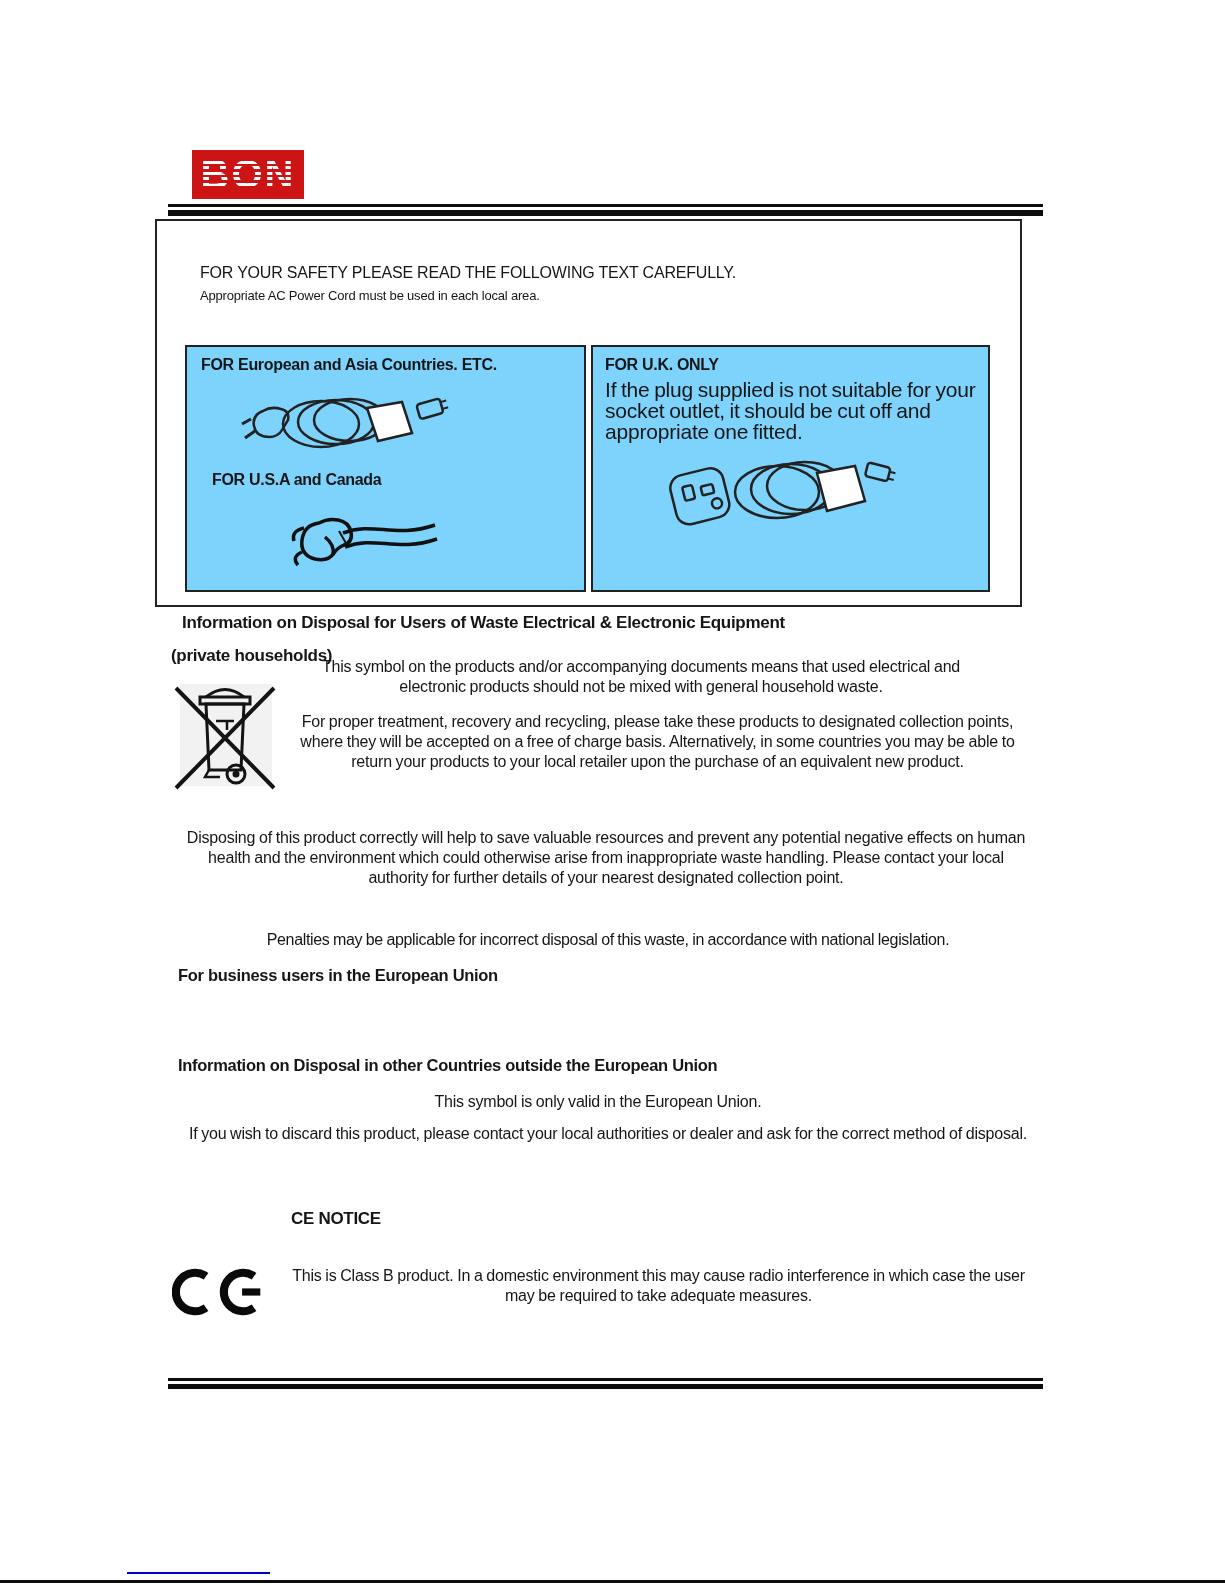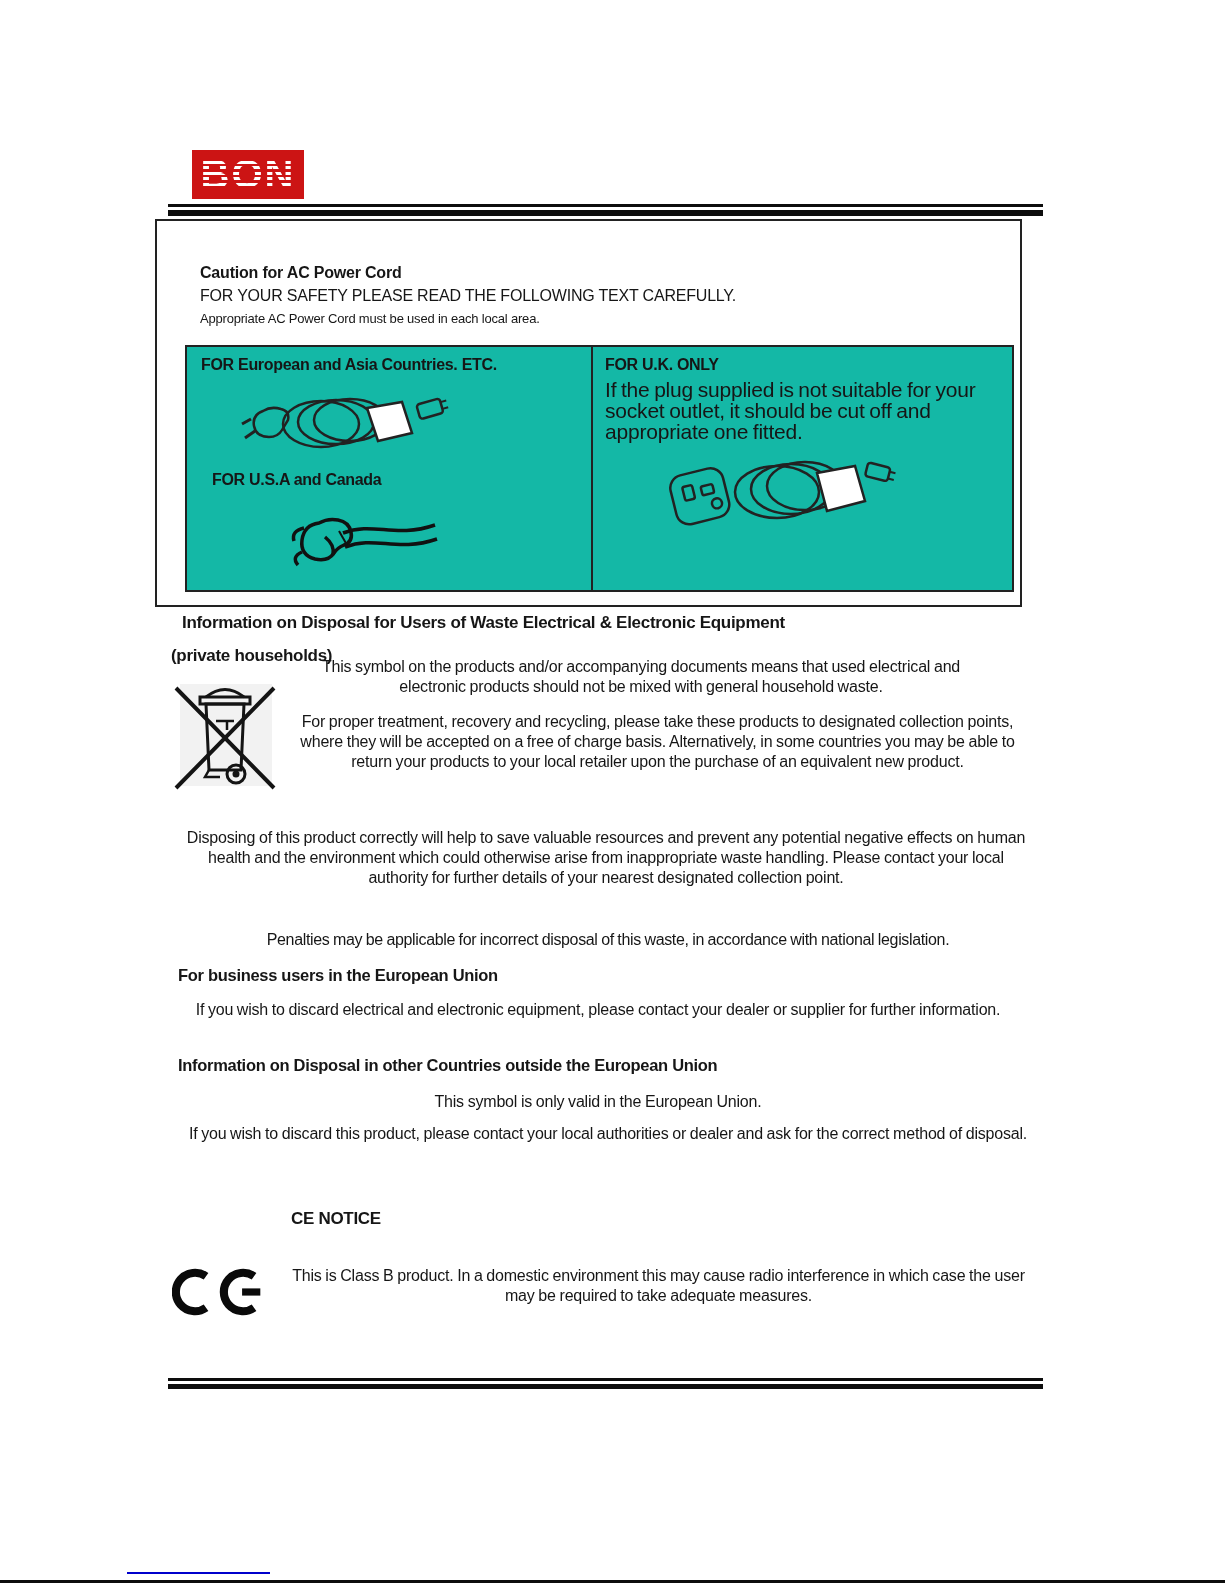--- a/index.html
+++ b/index.html
@@ -22,21 +22,21 @@
   }
   .logo-stripes{
     position:absolute;left:0;top:0;width:100%;height:100%;
     background:repeating-linear-gradient(to bottom,rgba(204,20,20,0) 0 3px,#cc1414 3px 5.5px);
   }
   
   .rule{border-top:3px solid #0d0d0d;border-bottom:6px solid #0d0d0d;height:3px;}
   .rule2{border-top:3px solid #0d0d0d;border-bottom:5px solid #0d0d0d;height:3px;}
   
   .outer-box{left:155px;top:219px;width:863px;height:384px;border:2px solid #222;}
-  .panel{border:2px solid #222;background:#14b8a6;padding-left:24px;}
+  .panel{border:2px solid #222;background:#7dd3fc;}
   .panel-left{left:185px;top:345px;width:397px;height:243px;}
   .panel-right{left:591px;top:345px;width:395px;height:243px;}
   .panel-label{font-size:16px;font-weight:bold;letter-spacing:-0.3px;}
   .panel-txt{font-size:21px;line-height:21px;word-spacing:-1px;}
   svg{display:block;}
   .blue-link{left:127px;top:1572px;width:143px;height:2px;background:#0000cc;cursor:pointer;}
   .bottom-line{left:0;top:1580px;width:1225px;height:3px;background:#0d0d0d;}
 </style>
 </head>
 <body>
@@ -46,21 +46,20 @@
   <div class="abs logo">
     <div class="logo-text">BON</div>
     <div class="logo-stripes"></div>
   </div>
 
   <div class="abs rule" style="left:168px;top:204px;width:875px;"></div>
 
   <div class="abs outer-box"></div>
 
   <div class="abs" style="left:200px;top:261px;width:700px;">
-    <div class="b" style="font-size:16px;line-height:23px;">Caution for AC Power Cord</div>
     <div style="font-size:16px;line-height:23px;">FOR YOUR SAFETY PLEASE READ THE FOLLOWING TEXT CAREFULLY.</div>
     <div style="font-size:13px;line-height:23px;">Appropriate AC Power Cord must be used in each local area.</div>
   </div>
 
   <div class="abs panel panel-left">
     <div class="abs panel-label" style="left:14px;top:9px;">FOR European and Asia Countries. ETC.</div>
     <span class="abs" style="left:52px;top:34px;">
       <svg width="212" height="86" viewBox="0 0 212 86" fill="none" stroke="#222" stroke-width="2.5">
         <path d="M24,30 q-11,4 -9,15 q2,11 15,11 q9,0 13,-7 l6,-10 q2,-9 -7,-11 q-10,-3 -18,2 z"></path>
         <path d="M12,38 l-9,5" stroke-width="3"></path>
@@ -129,21 +128,20 @@
     </svg>
   </span>
 
   <div class="abs body-txt" style="left:291px;top:657px;width:700px;">This symbol on the products and/or accompanying documents means that used electrical and electronic products should not be mixed with general household waste.</div>
   <div class="abs body-txt" style="left:291px;top:712px;width:733px;">For proper treatment, recovery and recycling, please take these products to designated collection points, where they will be accepted on a free of charge basis. Alternatively, in some countries you may be able to return your products to your local retailer upon the purchase of an equivalent new product.</div>
 
   <div class="abs body-txt" style="left:178px;top:930px;width:860px;letter-spacing:-0.35px;">Penalties may be applicable for incorrect disposal of this waste, in accordance with national legislation.</div>
   <div class="abs body-txt" style="left:178px;top:828px;width:856px;">Disposing of this product correctly will help to save valuable resources and prevent any potential negative effects on human health and the environment which could otherwise arise from inappropriate waste handling. Please contact your local authority for further details of your nearest designated collection point.</div>
 
   <div class="abs h-sub" style="left:178px;top:966px;">For business users in the European Union</div>
-  <div class="abs body-txt" style="left:178px;top:1000px;width:840px;">If you wish to discard electrical and electronic equipment, please contact your dealer or supplier for further information.</div>
 
   <div class="abs h-sub" style="left:178px;top:1056px;">Information on Disposal in other Countries outside the European Union</div>
   <div class="abs body-txt" style="left:178px;top:1092px;width:840px;">This symbol is only valid in the European Union.</div>
   <div class="abs body-txt" style="left:178px;top:1124px;width:860px;">If you wish to discard this product, please contact your local authorities or dealer and ask for the correct method of disposal.</div>
 
   <div class="abs h-sub" style="left:291px;top:1209px;font-size:17px;">CE NOTICE</div>
 
   <span class="abs" style="left:172px;top:1253px;">
     <svg width="96" height="78" viewBox="0 0 200 100" fill="none" stroke="#0a0a0a">
       <path d="M 70.9,17.2 A 40 40 0 1 0 70.9,82.8" stroke-width="17"></path>

